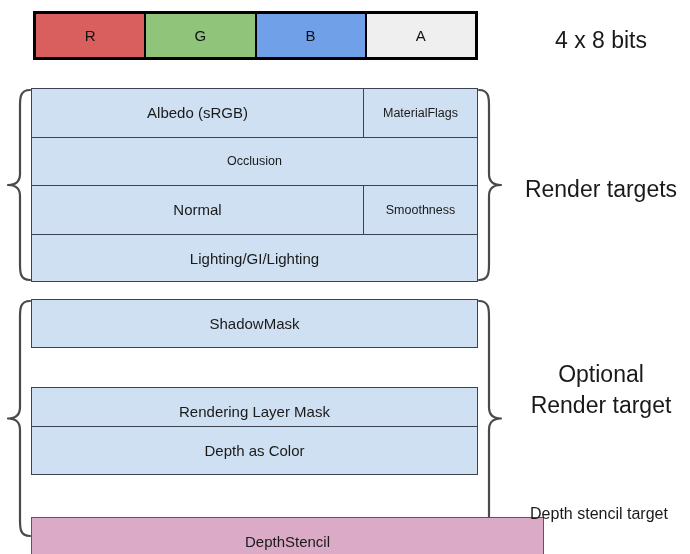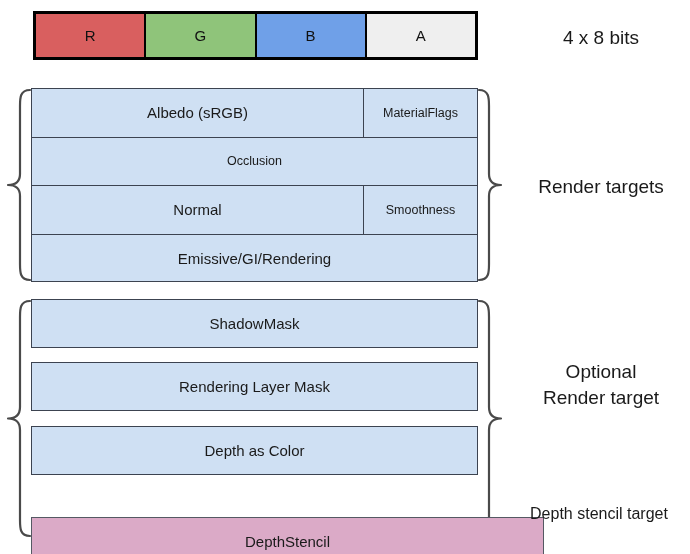--- a/index.html
+++ b/index.html
@@ -125,21 +125,21 @@
   }
 
   #brace-rt-left   { left: 6px;   top: 88px;  width: 26px;  height: 194px; }
   #brace-rt-right  { left: 477px; top: 88px;  width: 26px;  height: 194px; }
   #brace-opt-left  { left: 6px;   top: 299px; width: 26px;  height: 239px; }
   #brace-opt-right { left: 477px; top: 299px; width: 26px;  height: 239px; }
 
   
   .caption {
     position: absolute;
-    font-size: 19px;
+    font-size: 23px;
     color: #1a1a1a;
     text-align: center;
     line-height: 1.35;
     white-space: pre-line;
   }
   #caption-bits   { left: 512px; top: 25px;  width: 178px; }
   #caption-rt     { left: 512px; top: 174px; width: 178px; }
   #caption-opt    { left: 512px; top: 359px; width: 178px; }
   #caption-depth  { left: 508px; top: 503px; width: 182px; font-size: 16px; text-align: center; }
 </style>
@@ -180,42 +180,42 @@
   <div class="rt-row">
     <div class="rt-main cell-text">
       <span>Normal</span>
     </div>
     <div class="rt-alpha cell-text">
       <span>Smoothness</span>
     </div>
   </div>
   <div class="rt-row full">
     <div class="rt-main cell-text">
-      <span>Emissive/GI/Rendering</span>
+      <span>Lighting/GI/Lighting</span>
     </div>
   </div>
 </div>
 
 <div class="brace" id="brace-rt-left">
   <svg viewBox="0 0 26 194" preserveAspectRatio="none">
     <path d="M24 2 C14 2 14 10 14 18 L14 86 C14 94 9 97 2 97 C9 97 14 100 14 108 L14 176 C14 184 14 192 24 192"></path>
   </svg>
 </div>
 <div class="brace" id="brace-rt-right">
   <svg viewBox="0 0 26 194" preserveAspectRatio="none">
     <path d="M2 2 C12 2 12 10 12 18 L12 86 C12 94 17 97 24 97 C17 97 12 100 12 108 L12 176 C12 184 12 192 2 192"></path>
   </svg>
 </div>
 
 <div class="caption" id="caption-rt">Render targets</div>
 
 <div class="abs opt-box blue-box cell-text" id="opt-box-0" style="background: rgb(207, 224, 243); border-color: rgb(60, 67, 80);">
   <span>ShadowMask</span>
 </div>
-<div class="abs opt-box blue-box cell-text" id="opt-box-1" style="background: rgb(207, 224, 243); border-color: rgb(60, 67, 80);">
+<div class="abs opt-box blue-box cell-text" id="opt-box-1" style="background: rgb(207, 224, 243); border-color: rgb(60, 67, 80); margin-top: 25px;">
   <span>Rendering Layer Mask</span>
 </div>
 <div class="abs opt-box blue-box cell-text" id="opt-box-2" style="background: rgb(207, 224, 243); border-color: rgb(60, 67, 80);">
   <span>Depth as Color</span>
 </div>
 
 <div class="brace" id="brace-opt-left">
   <svg viewBox="0 0 26 239" preserveAspectRatio="none">
     <path d="M24 2 C14 2 14 10 14 18 L14 108 C14 116 9 119.5 2 119.5 C9 119.5 14 123 14 131 L14 221 C14 229 14 237 24 237"></path>
   </svg>

